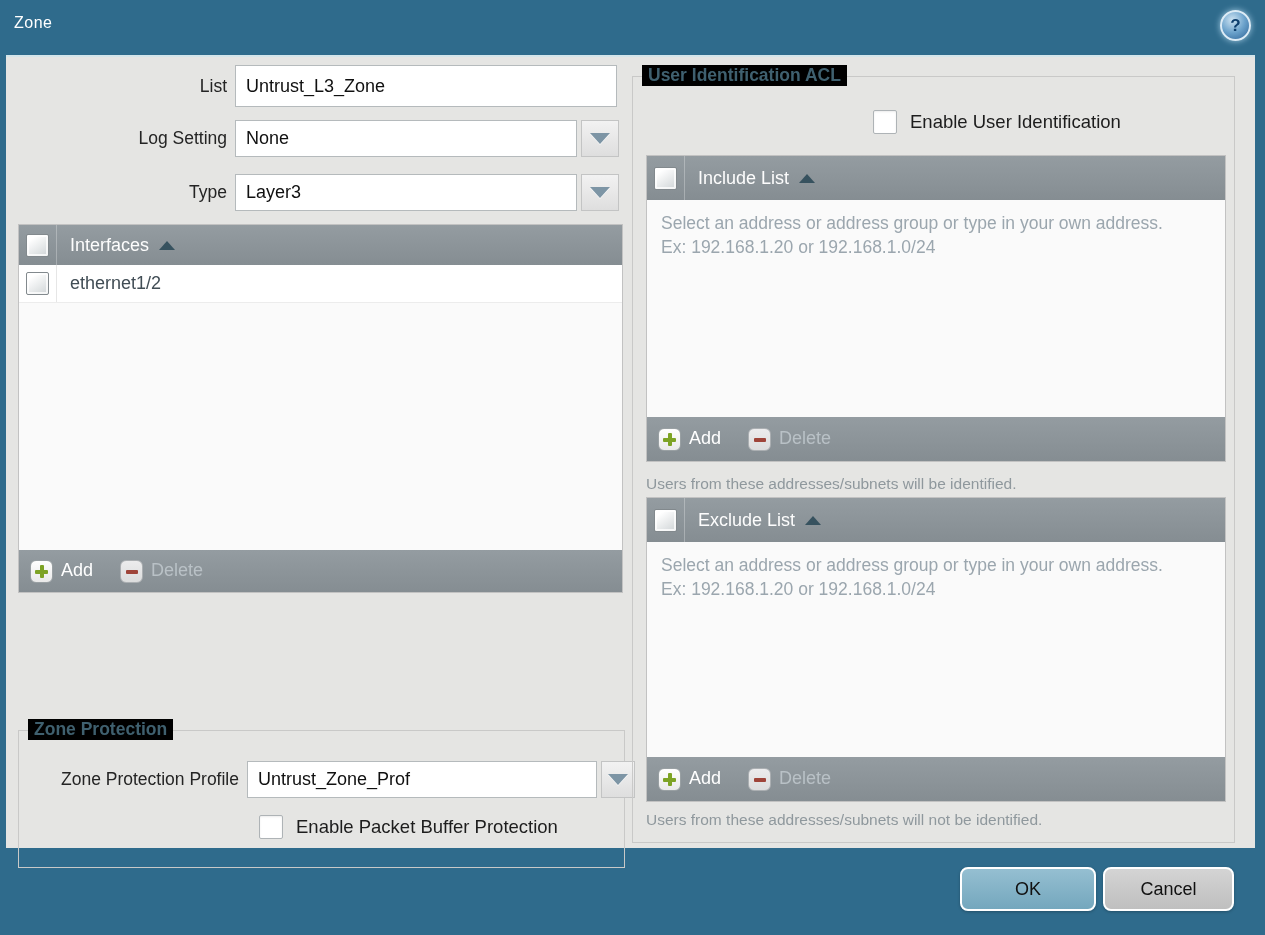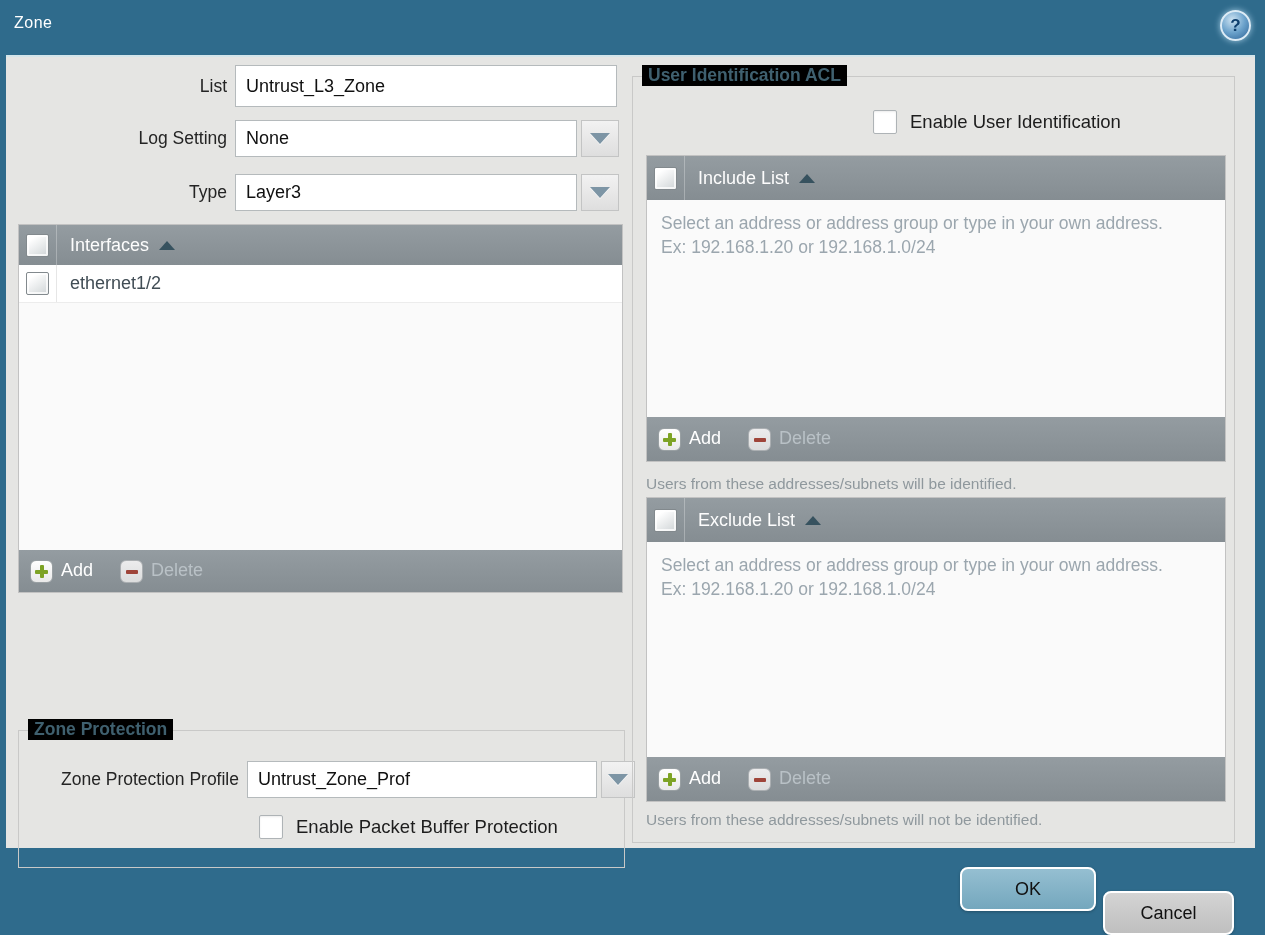--- a/index.html
+++ b/index.html
@@ -84,21 +84,21 @@
 
   .note-text { position:absolute; color:#8f989d; font-size:15.5px; }
 
   
   .btn {
     position:absolute; height:44px; border-radius:8px; border:2px solid #ffffff;
     font-family:inherit; font-size:18px; color:#111; cursor:pointer;
     box-shadow:0 1px 3px rgba(0,0,0,.25);
   }
   .btn-ok { left:960px; top:867px; width:136px; background:linear-gradient(#95bfd1,#74a7bd); }
-  .btn-cancel { left:1103px; top:867px; width:131px; background:linear-gradient(#d4d4d4,#bfbfbf);margin-top:24px; }
+  .btn-cancel { left:1103px; top:867px; width:131px; background:linear-gradient(#d4d4d4,#bfbfbf); }
 </style>
 </head>
 <body>
 
 <div class="dlg-header">
   <span class="dlg-title">Zone</span>
   <span class="help-icon">
       <span>?</span>
     </span>
 </div>

